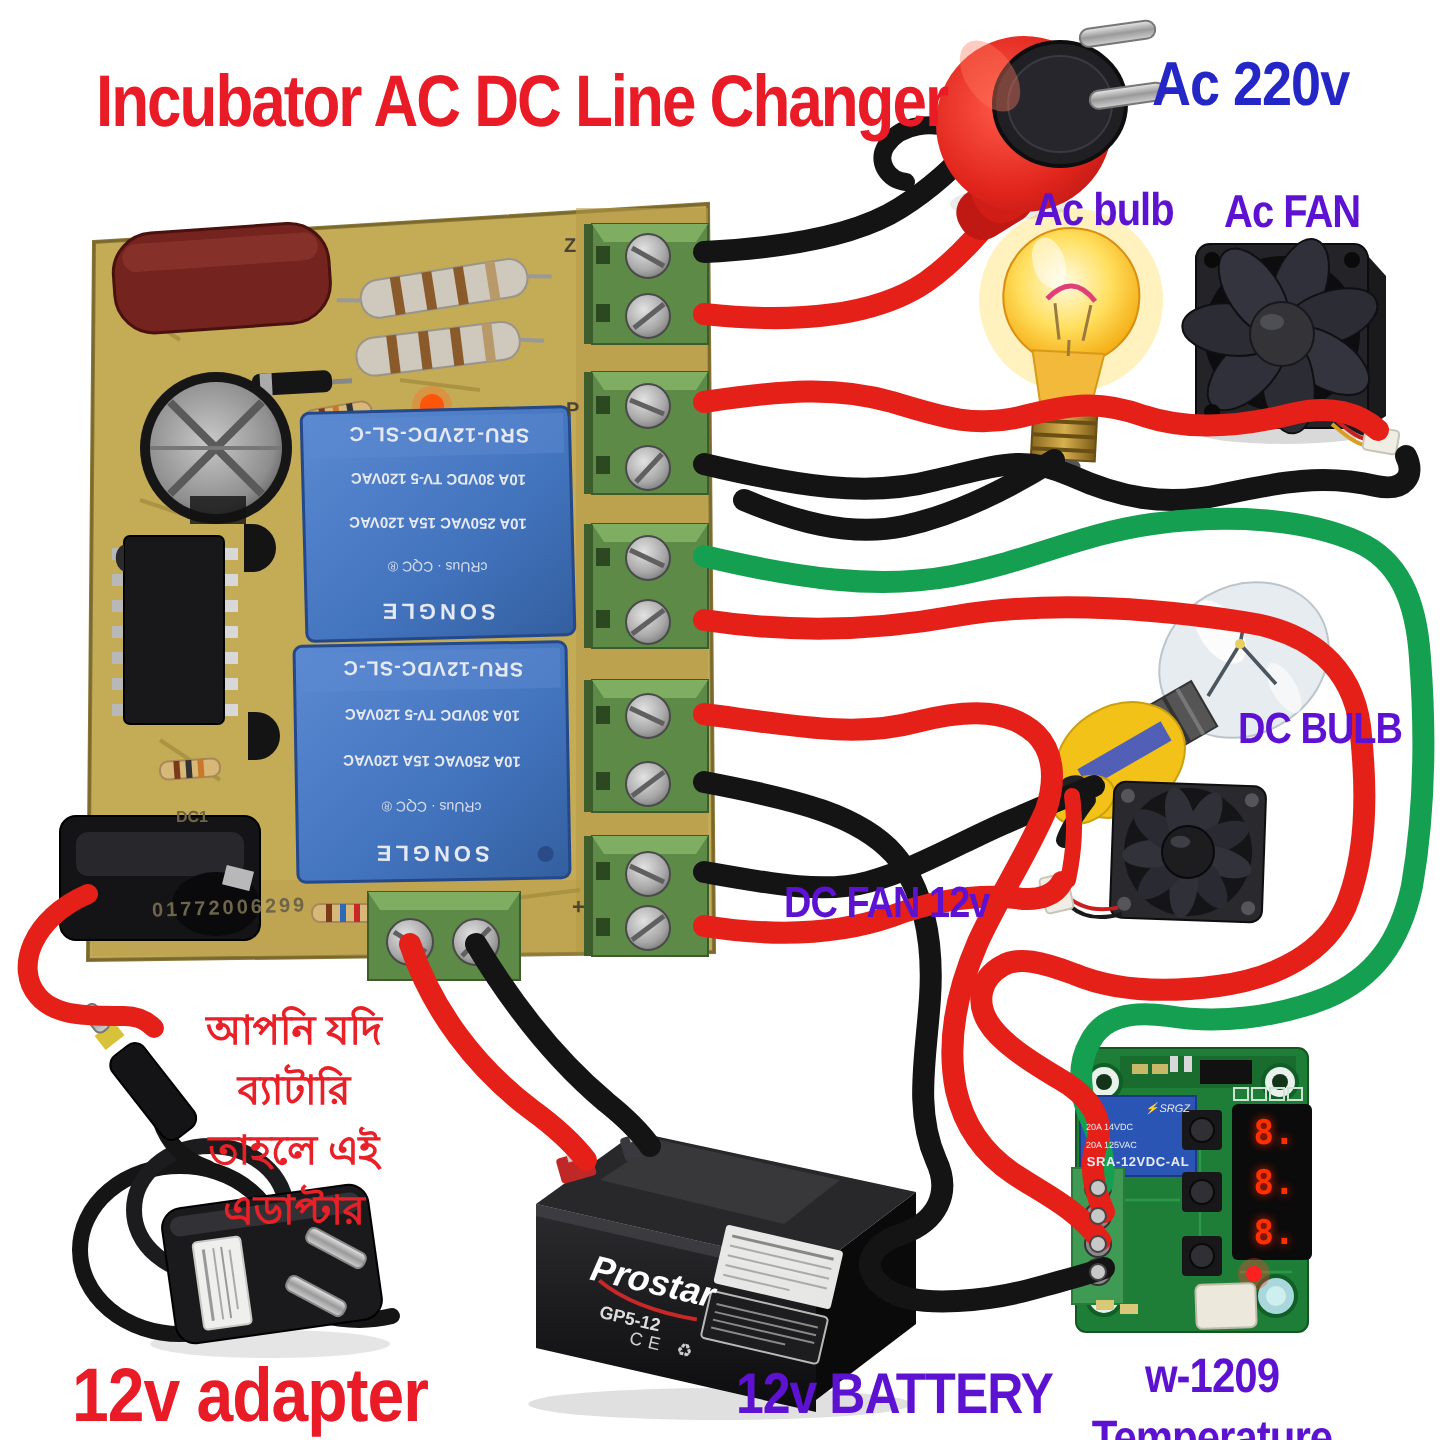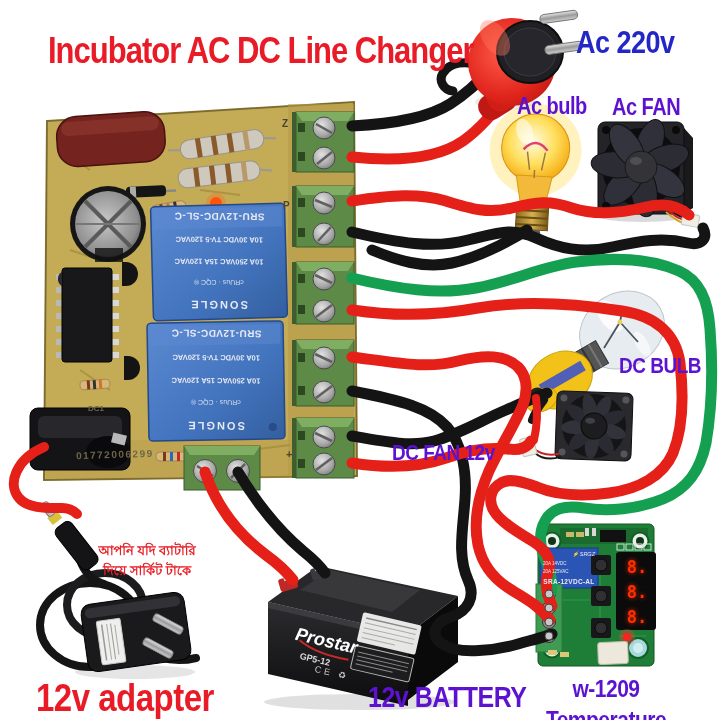--- a/index.html
+++ b/index.html
@@ -5,22 +5,22 @@
   html,body{margin:0;padding:0;background:#fff;}
   #stage{position:relative;width:720px;height:720px;background:#ffffff;overflow:hidden;
          font-family:"Liberation Sans",sans-serif;text-decoration:underline;}
   #scene{position:absolute;left:0;top:0;z-index:1;}
   .lbl{position:absolute;z-index:3;font-weight:bold;white-space:nowrap;transform-origin:left top;}
   .title{color:#e81b26;font-size:31px;letter-spacing:-1px;transform:scaleY(1.18);}
   .blue{color:#2426c6;}
   .purple{color:#5d12d2;}
   .red{color:#e81b26;}
   .condensed{transform:scaleY(1.15);letter-spacing:-0.5px;}
-  .note{z-index:3;position:absolute;color:#e82028;font-weight:bold;font-size:13px;
-        line-height:1.5;text-align:center;width:130px;margin-top:40px;}
+  .note{z-index:3;position:absolute;color:#e82028;font-weight:bold;font-size:20px;
+        line-height:1.5;text-align:center;width:130px;}
   .relaytext{position:absolute;z-index:2;color:#e6e8f2;text-align:center;
              display:flex;flex-direction:column;justify-content:space-between;
              transform:rotate(180.5deg);padding:6px 0 4px 0;box-sizing:border-box;}
   .relaytext .model{font-size:10px;font-weight:bold;letter-spacing:.5px;}
   .relaytext .rating{font-size:7.5px;font-weight:bold;}
   .relaytext .marks{font-size:7px;opacity:.9;}
   .relaytext .brand{font-size:11px;font-weight:bold;letter-spacing:2px;}
   .silk{position:absolute;z-index:2;color:#6e654a;font-weight:bold;}
   .batt-text{position:absolute;z-index:2;color:#fff;transform-origin:left top;}
   .seg{position:absolute;z-index:2;left:620px;top:555px;width:34px;height:74px;
@@ -496,21 +496,21 @@
 <div class="lbl purple condensed" style="left:392px;top:440px;font-size:19px;">DC FAN 12v</div>
 <div class="lbl red condensed" style="left:36px;top:676px;font-size:33px;width:176px;text-align:center;">12v adapter</div>
 <div class="lbl purple condensed" style="left:368px;top:681px;font-size:25px;">12v BATTERY</div>
 <div class="lbl purple condensed" style="left:510px;top:673px;font-size:21px;width:192px;text-align:center;white-space:normal;line-height:1.3;">
   <div>w-1209 Temperature</div>
 
 </div>
 
 <div class="note" style="left:82px;top:501px;">
   <div>আপনি যদি ব্যাটারি</div>
-  <div>দিয়ে সার্কিট টাকে</div>
+  <div>তাহলে এই এডাপ্টার</div>
 </div>
 
 <div class="relaytext" style="left:153px;top:207px;width:132px;height:110px;">
   <div class="brand">SONGLE</div>
   <div class="marks">cRUus · CQC ®</div>
   <div class="rating">10A 250VAC 15A 120VAC</div>
   <div class="rating">10A 30VDC TV-5 120VAC</div>
   <div class="model">SRU-12VDC-SL-C</div>
 </div>
 <div class="relaytext" style="left:149px;top:324px;width:134px;height:114px;">

